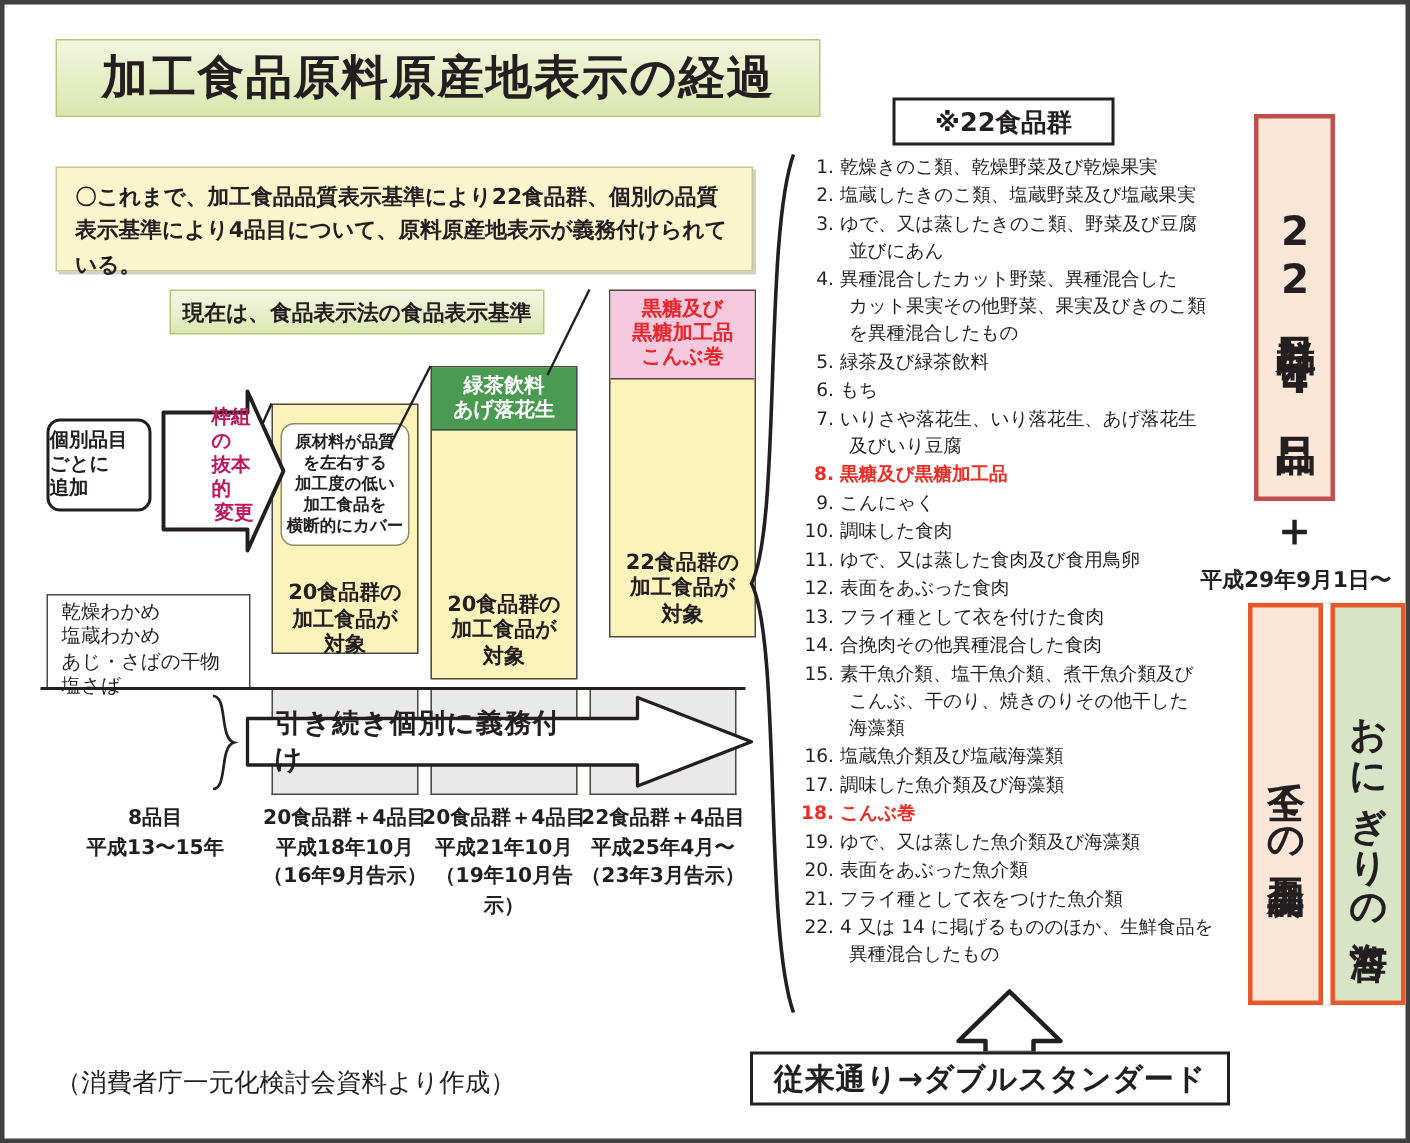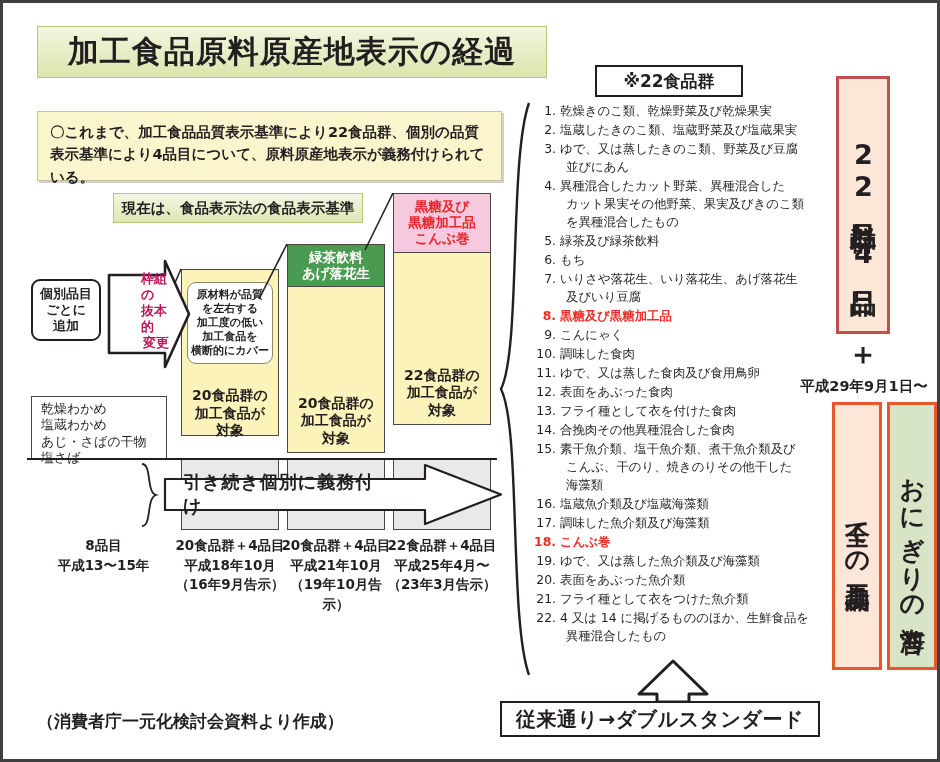--- a/index.html
+++ b/index.html
@@ -31,21 +31,21 @@
     background:linear-gradient(to bottom,#f3f7e2 0%,#e6eec7 60%,#dce7b0 100%);
     border:1px solid #b8c37e;
     display:flex;align-items:center;justify-content:center;
     font-size:14.5px;font-weight:bold;
   }
 
   
   #kobetsu{
     left:28px;top:276px;width:70px;height:62px;
     border:2.5px solid #231f20;border-radius:9px;background:#fff;
-    display:flex;flex-direction:column;align-items:center;justify-content:center;
+    display:flex;flex-direction:column;align-items:flex-start;justify-content:center;
     font-size:13px;font-weight:bold;line-height:1.22;
   }
   
   #wakugumi{
     left:104px;top:272px;width:66px;height:72px;
     display:flex;flex-direction:column;align-items:center;justify-content:center;
     font-size:13px;font-weight:bold;line-height:1.22;
     color:#be185d;z-index:6;padding-right:2px;padding-left:34px;
   }
   #arrowblock{left:100px;top:255px;width:90px;height:112px;z-index:5;}
@@ -83,21 +83,21 @@
   .colmain{
     font-size:14px;font-weight:bold;text-align:center;line-height:1.25;
     margin-top:auto;padding-bottom:5px;
   }
   .colgrey{
     border:1.4px solid #4b4745;border-top:none;background:#e9e9e9;
   }
 
   #c1top{left:178px;top:266px;height:167px;gap:23px;}
   #c2top{left:284px;top:241px;height:209px;gap:24px;}
-  #c3top{left:390px;top:190px;height:232px;}
+  #c3top{left:403px;top:190px;height:232px;}
   #c1grey{left:178px;top:456px;height:71px;width:98px;}
   #c2grey{left:284px;top:456px;height:71px;width:98px;}
   #c3grey{left:390px;top:456px;height:71px;width:98px;}
 
   
   .leader{stroke:#231f20;stroke-width:1.6;fill:none;}
 
   
   #divider{left:24px;top:455px;width:470px;height:0;border-top:2.6px solid #231f20;}
 
@@ -116,21 +116,21 @@
   #cap2{left:276px;top:533px;width:114px;}
   #cap3{left:382px;top:533px;width:114px;}
 
   
   #footnote{
     left:34px;top:607px;width:466px;height:32px;
     border:1.4px solid #4b4745;background:#fff;
     display:flex;align-items:center;justify-content:center;
     font-size:13px;font-weight:bold;
   }
-  #source{left:34px;top:707px;font-size:17px;font-weight:bold;}
+  #source{left:34px;top:707px;font-size:17px;font-weight:normal;}
 
   
   #listTitle{
     left:592px;top:62px;width:148px;height:32px;
     border:2px solid #231f20;background:#fff;
     display:flex;align-items:center;justify-content:center;
     font-size:17px;font-weight:bold;
   }
   #bigbrace{left:492px;top:96px;width:40px;height:580px;}
   #list{

